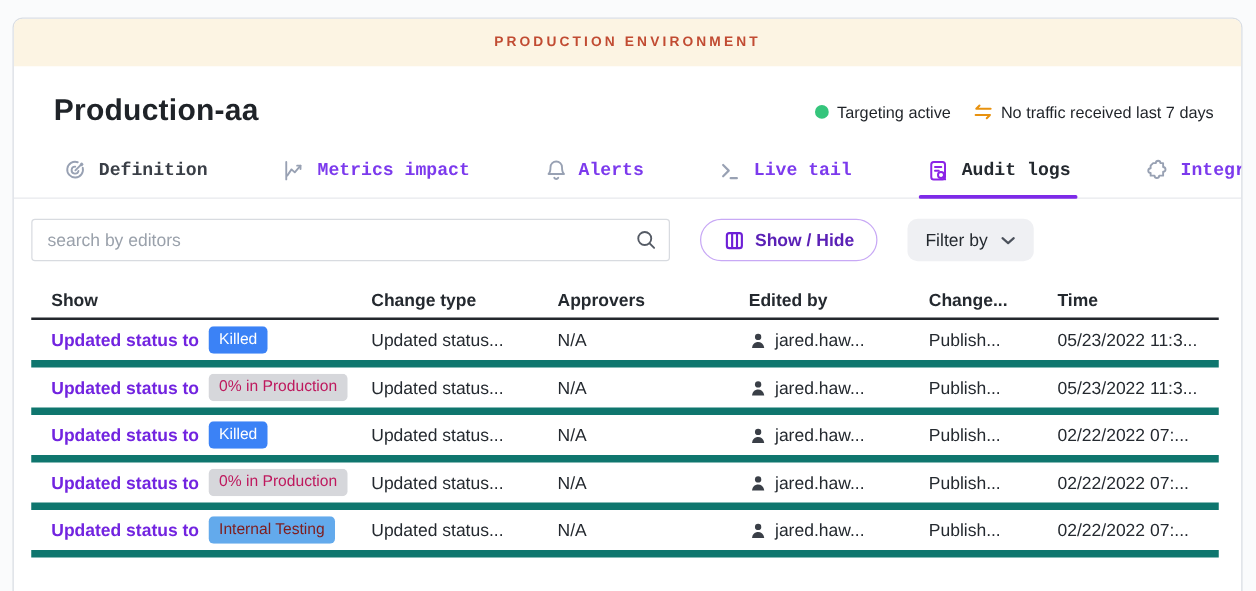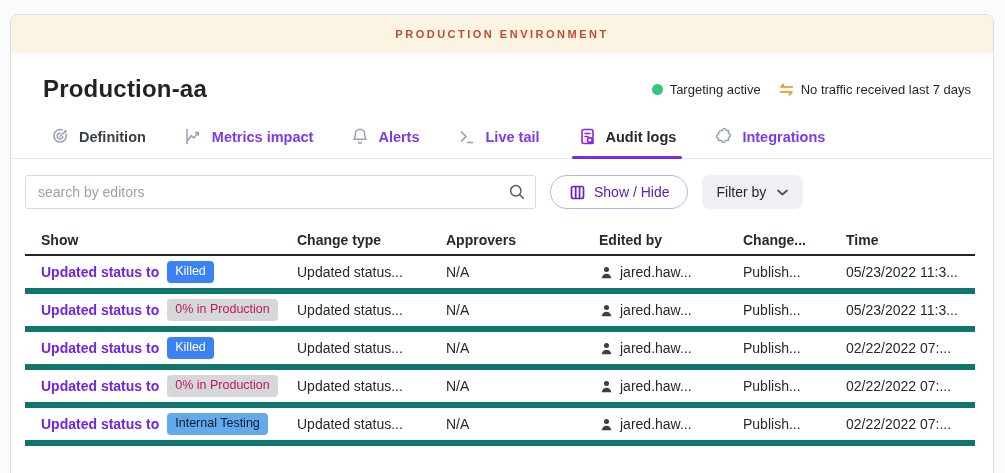--- a/index.html
+++ b/index.html
@@ -41,24 +41,25 @@
   }
   .page-title { font-size: 24px; font-weight: bold; color: #1f2328; letter-spacing: .2px; }
   .status-group { display: flex; align-items: center; gap: 18px; }
   .status-item { display: flex; align-items: center; gap: 7px; font-size: 13px; color: #1f2328; }
   .dot { width: 11px; height: 11px; border-radius: 50%; background: #35c57c; display: inline-block; }
   .swap-icon svg { display: block; }
   
   .tabs {
     display: flex;
     align-items: stretch;
-    gap: 38px;
+    gap: 60px;
     padding: 0 22px 0 40px;
     border-bottom: 1px solid #e7e9ed;
     height: 42px;
+    font-family: Liberation Mono, monospace;
   }
   .tab {
     display: flex;
     align-items: center;
     gap: 9px;
     position: relative;
     cursor: pointer;
     padding-bottom: 2px;
   }
   .tab-label { font-size: 14.5px; font-weight: bold; color: #7c3aed; white-space: nowrap; }
@@ -72,21 +73,21 @@
     background: #7d2ae8;
     border-radius: 2px;
   }
   .tab-icon { display: flex; align-items: center; }
   .tab-icon svg { display: block; }
   
   .toolbar {
     display: flex;
     align-items: center;
     padding: 16px 18px 0 14px;
-    gap: 14px;
+    gap: 24px;
   }
   .search-wrap {
     position: relative;
     width: 511px;
     height: 34px;
   }
   .search-input {
     width: 100%; height: 100%;
     border: 1px solid #d8dbe0;
     border-radius: 3px;
@@ -106,21 +107,21 @@
     height: 34px;
     font-size: 14px;
     font-family: "Liberation Sans", sans-serif;
     cursor: pointer;
     white-space: nowrap;
   }
   .btn-showhide {
     border: 1.5px solid #c8a9f5;
     background: #ffffff;
     color: #5b21b6;
-    font-weight: normal;
+    font-weight: bold;
     border-radius: 17px;
     padding: 0 18px;
   }
   .btn-filter {
     border: none;
     background: #eff0f3;
     color: #24292f;
     border-radius: 8px;
     padding: 0 14px;
     gap: 10px;
@@ -149,21 +150,21 @@
   .badge {
     display: inline-block;
     font-size: 12.5px;
     line-height: 1;
     padding: 4px 8px 5px;
     border-radius: 4px;
     white-space: nowrap;
   }
   .badge-killed { background: #3b82f6; color: #ffffff; }
   .badge-gray { background: #d6d7db; color: #be185d; }
-  .badge-blue { background: #63aaec; color: #0f172a; }
+  .badge-blue { background: #63aaec; color: #7f1d1d; }
   .edited-cell { display: flex; align-items: center; gap: 6px; }
   .person-icon svg { display: block; }
 </style>
 </head>
 <body>
 
 <div class="card">
 
   <div class="banner">
     <span>PRODUCTION ENVIRONMENT</span>

